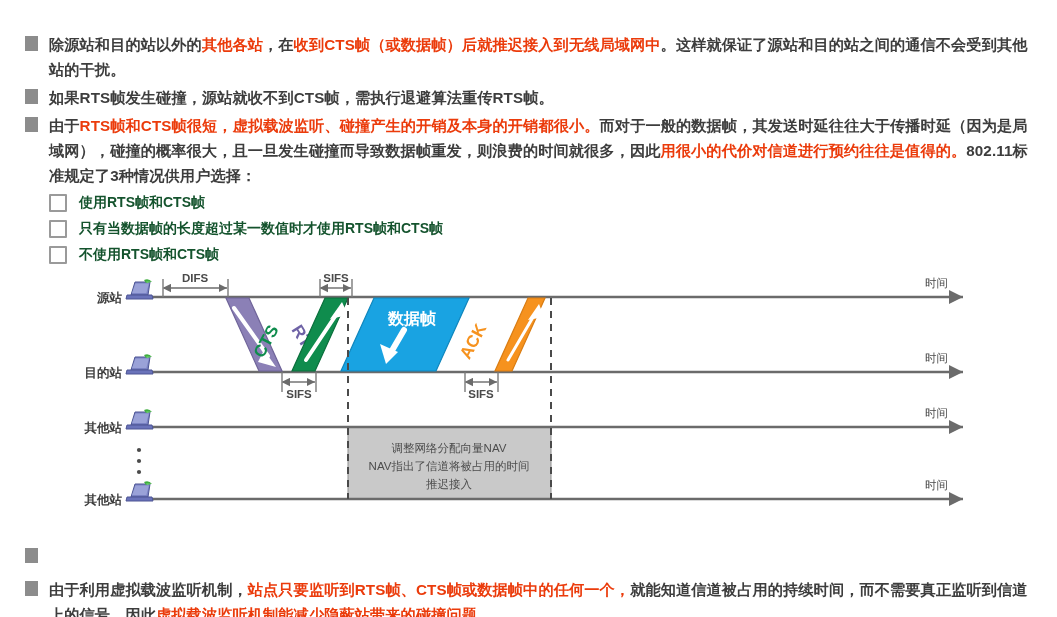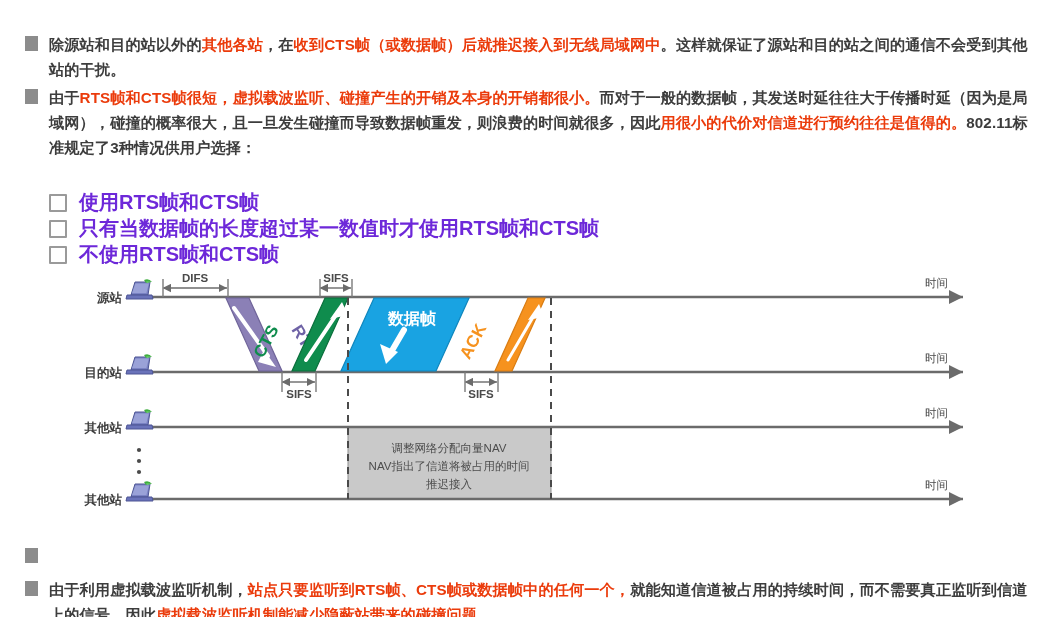--- a/index.html
+++ b/index.html
@@ -32,35 +32,39 @@
   .bottom-block{position:absolute;left:25px;top:520px;width:1015px;}
   .bottom-block .bullet-row{margin-bottom:14px;}
 
   
   .opts{position:absolute;left:49px;top:168px;}
   .opt{display:flex;align-items:center;margin-bottom:5px;}
   .cbx{
     width:14px;height:14px;border:2px solid #9a9a9a;background:#fff;
     flex:0 0 14px;margin-right:12px;border-radius:1px;
   }
-  .opt-label{font-size:20px;font-weight:bold;color:#6d28d9;line-height:21px;}
+  .opt-label{font-size:14px;font-weight:bold;color:#14532d;line-height:21px;}
 
   
   .diagram{position:absolute;left:0px;top:248px;width:1057px;height:250px;}
   .diagram svg{display:block;}
 </style>
 </head>
 <body>
 
 <div class="slide">
 
   <div class="top-block">
     <div class="bullet-row">
       <div class="sq"></div>
       <div class="ptext"><span class="blk">除源站和目的站以外的</span><span class="red">其他各站</span><span class="blk">，在</span><span class="red">收到CTS帧（或数据帧）后就推迟接入到无线局域网中</span><span class="blk">。这样就保证了源站和目的站之间的通信不会受到其他站的干扰。</span></div>
+    </div>
+    <div class="bullet-row">
+      <div class="sq"></div>
+      <div class="ptext"><span class="blk">如果RTS帧发生碰撞，源站就收不到CTS帧，需执行退避算法重传RTS帧。</span></div>
     </div>
     <div class="bullet-row">
       <div class="sq"></div>
       <div class="ptext"><span class="blk">由于</span><span class="red">RTS帧和CTS帧很短，虚拟载波监听、碰撞产生的开销及本身的开销都很小。</span><span class="blk">而对于一般的数据帧，其发送时延往往大于传播时延（因为是局域网），碰撞的概率很大，且一旦发生碰撞而导致数据帧重发，则浪费的时间就很多，因此</span><span class="red">用很小的代价对信道进行预约往往是值得的。</span><span class="blk">802.11标准规定了3种情况供用户选择：</span></div>
     </div>
   </div>
 
   <div class="opts">
     <div class="opt">
       <div class="cbx"></div>

